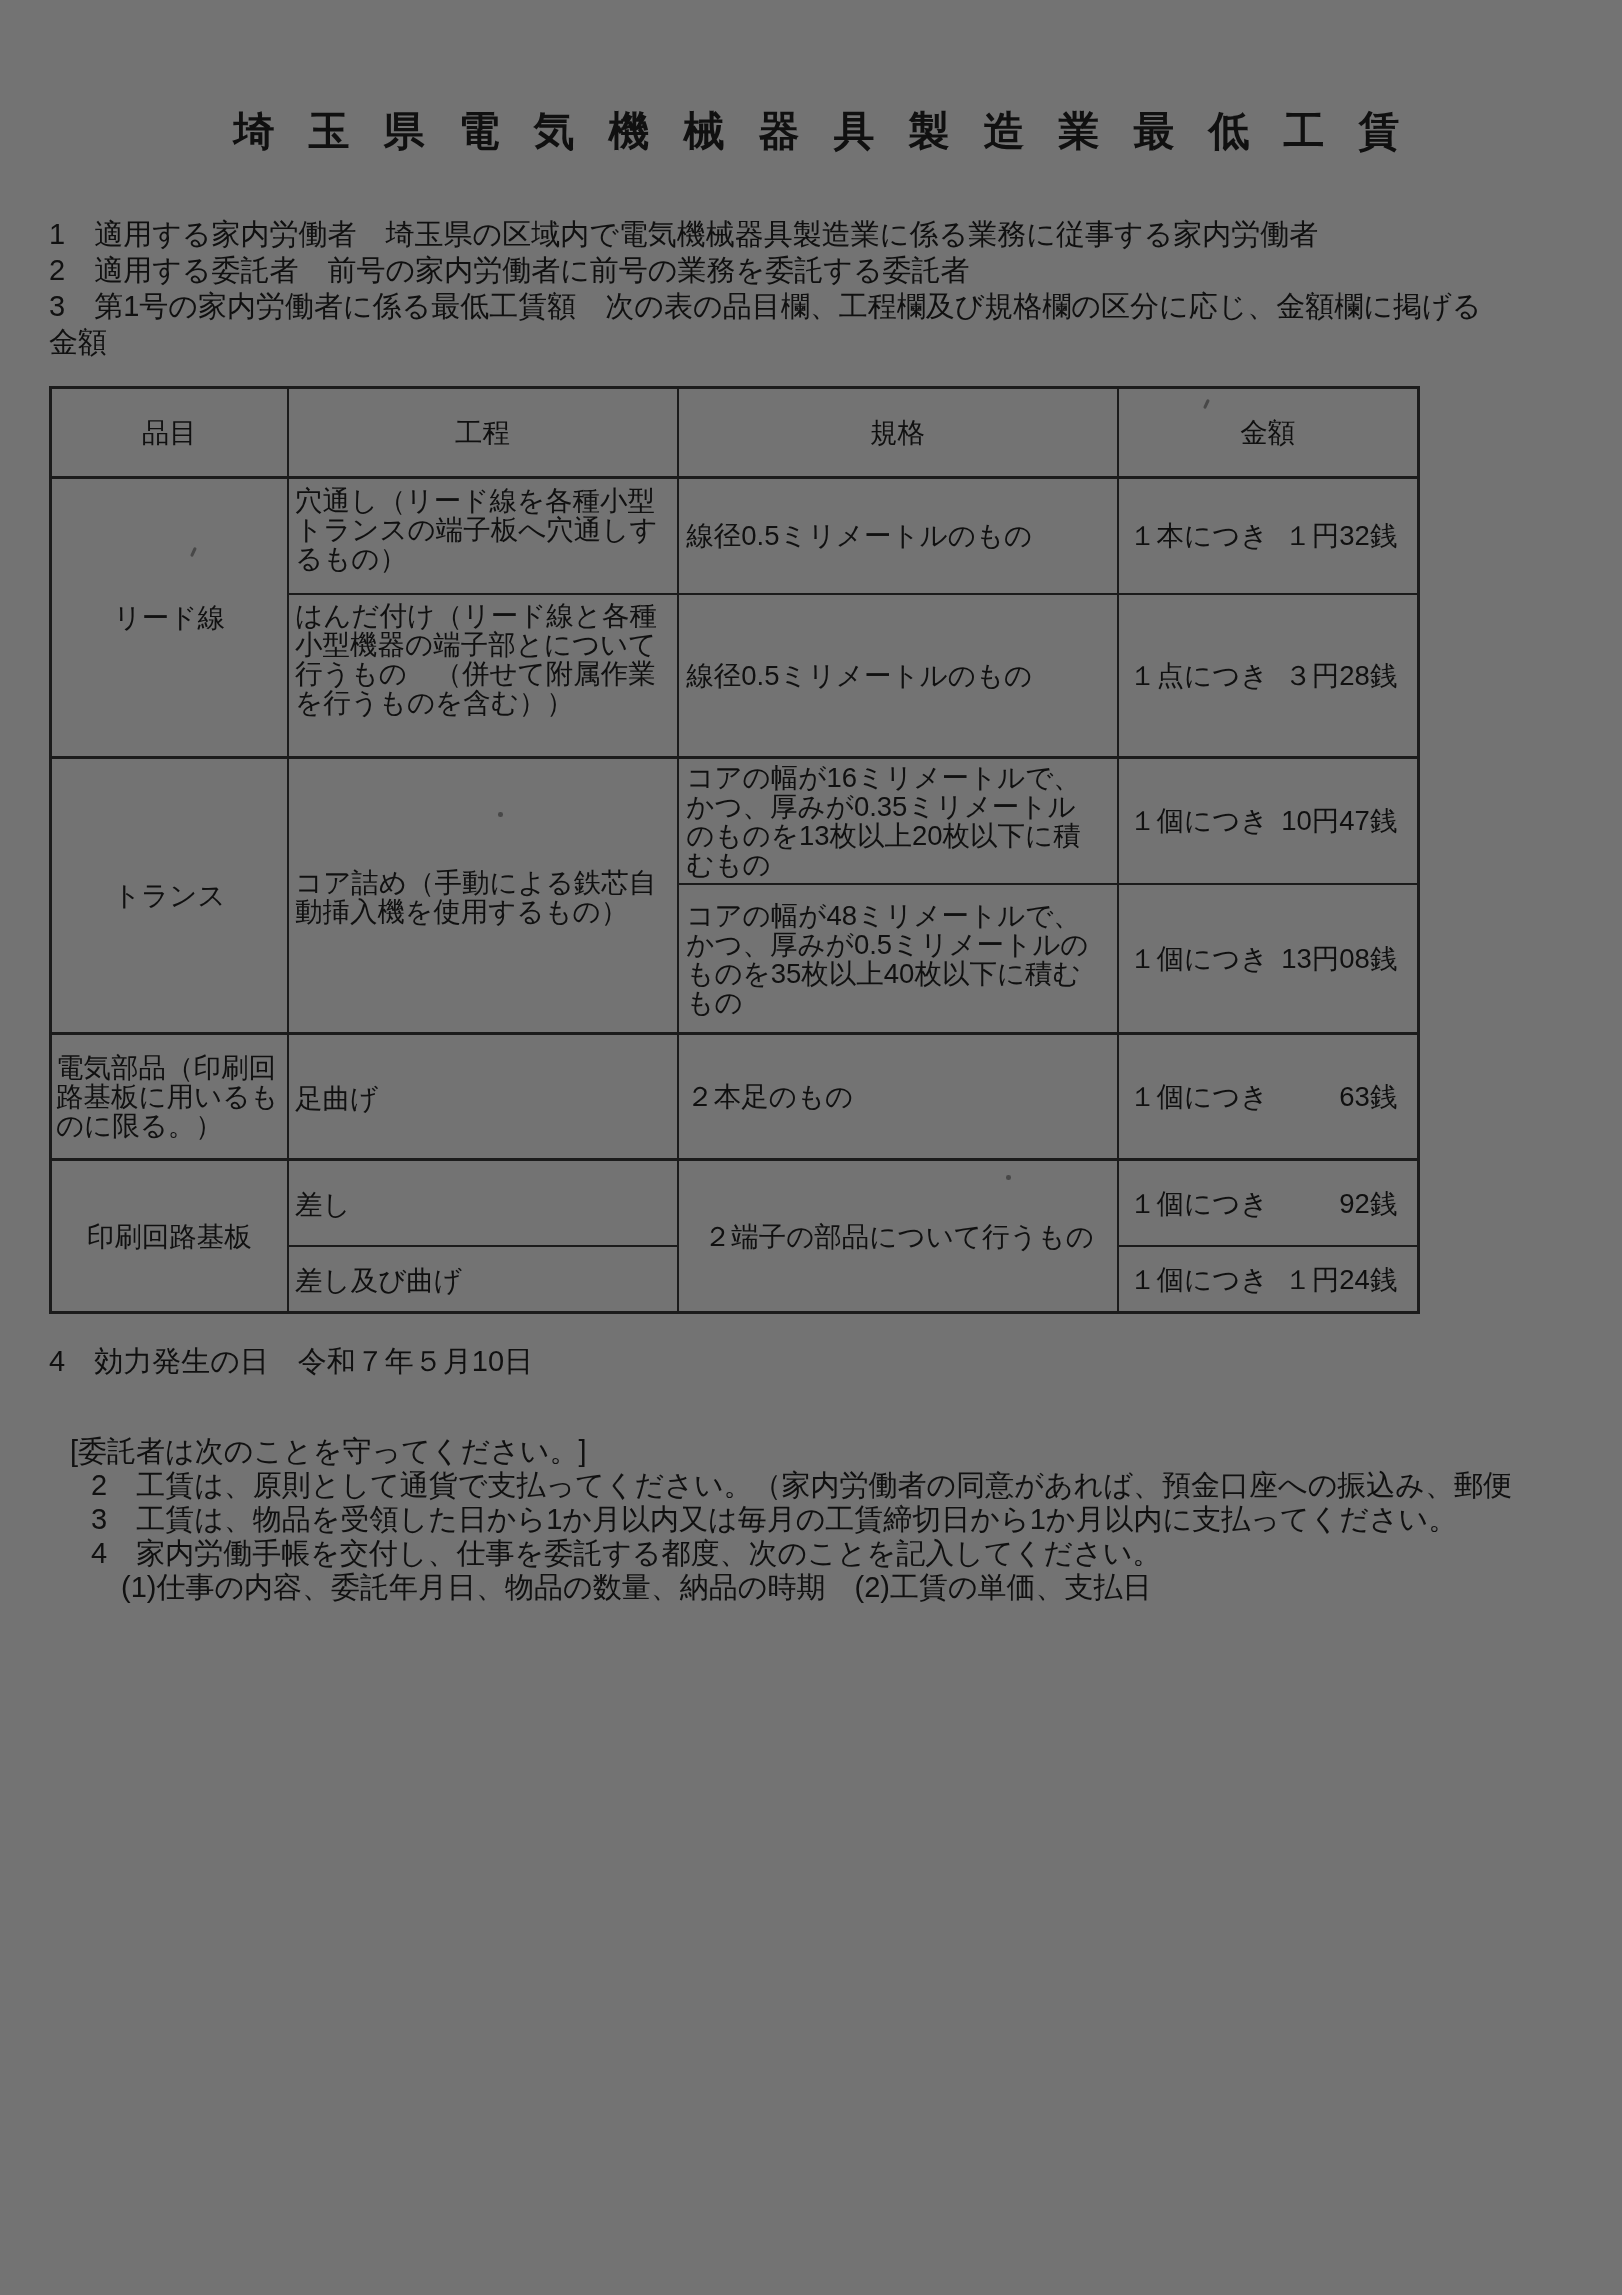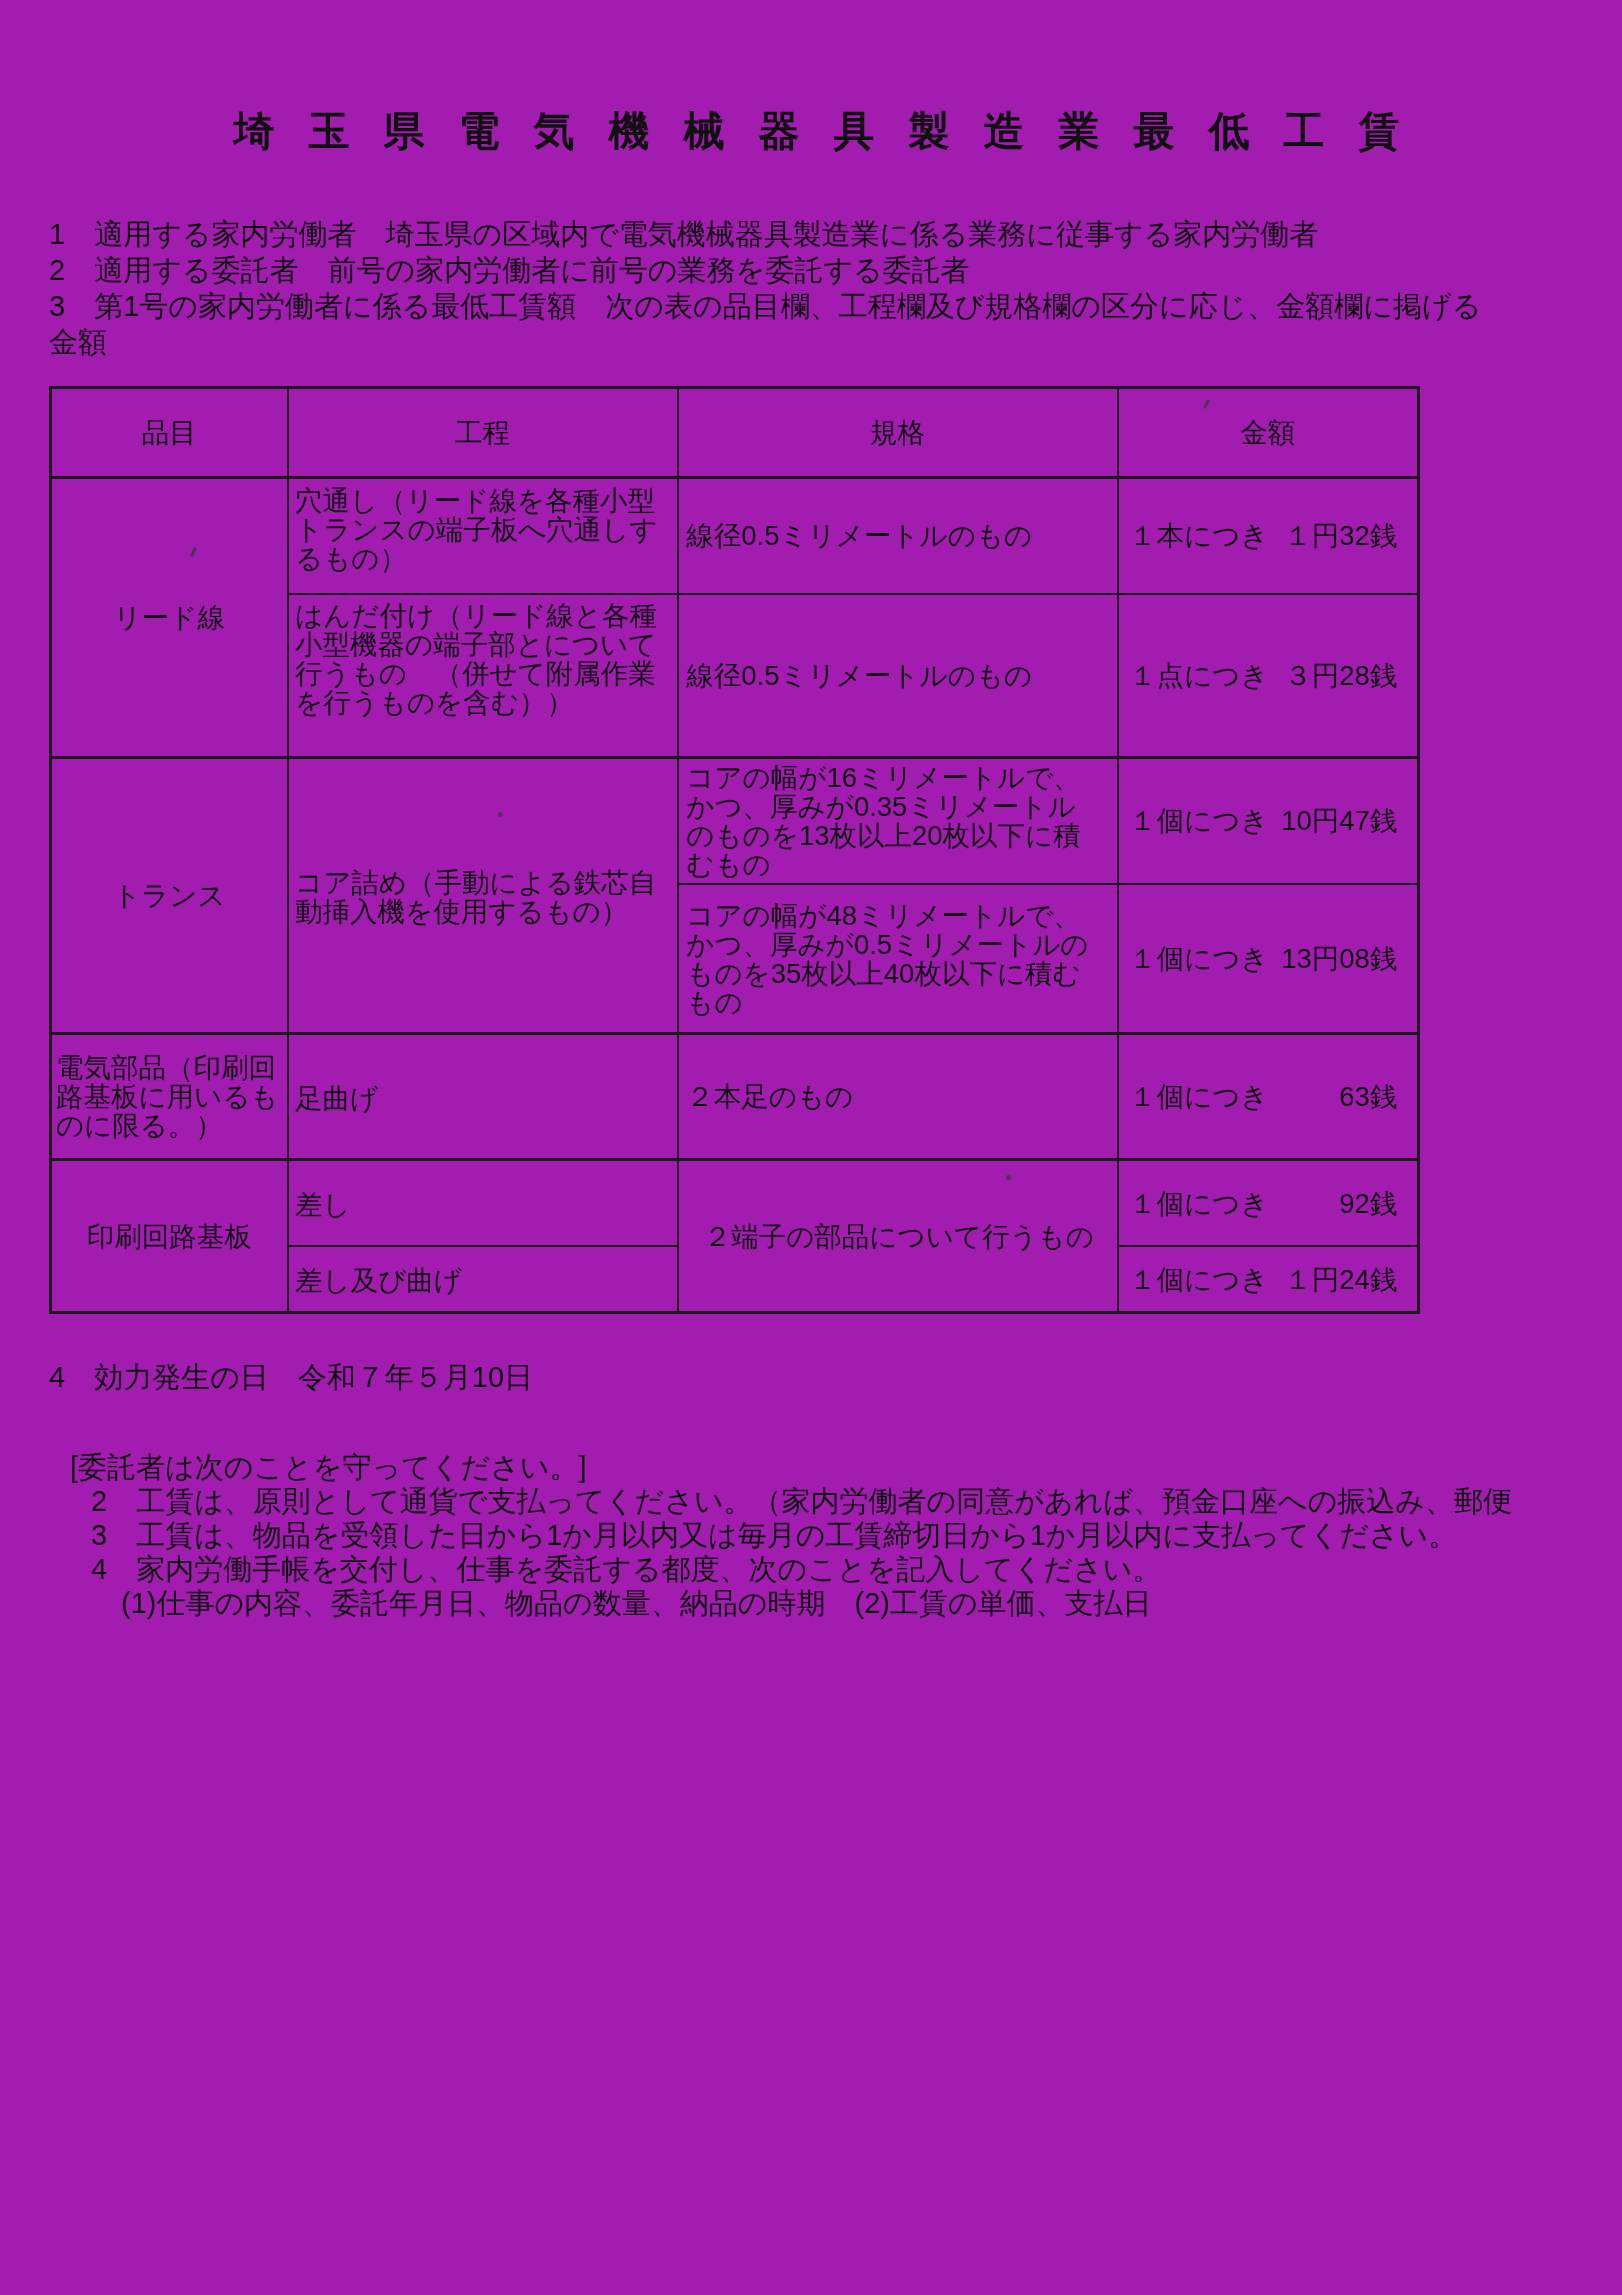--- a/index.html
+++ b/index.html
@@ -1,19 +1,19 @@
 <!DOCTYPE html>
 <html style="font-size:10.5px"><head>
 <meta charset="utf-8">
 <style>
   html,body{margin:0;padding:0;background:#e8e8e8;}
   .doc{
     position:relative;
     width:1623px;height:2295px;
-    background:#a21caf;
+    background:#737373;
     box-sizing:border-box;
     padding:111px 39px 0 49px;
     color:#101010;
     font-family:"Liberation Sans","DejaVu Sans",sans-serif;
     overflow:hidden;
   }
   .title{
     margin:0;
     font-size:41px;
     font-weight:bold;
@@ -53,21 +53,21 @@
   tr.r7{height:67px;}
   tr.group td, tr.group th{border-top-width:3.9px;}
   td.item{text-align:center;white-space:pre-line;}
   td.item.left{text-align:left;padding:3.9px 3.9px;}
   td.proc{white-space:pre-line;vertical-align:top;padding:6.5px 5.2px 3.9px 6.5px;}
   td.proc.mid{vertical-align:middle;}
   td.spec{white-space:pre-line;padding:3.9px 5.2px 3.9px 7.8px;}
   td.spec.center{text-align:center;}
   td.amt{padding:0 19.6px 0 10.5px;}
   .amt-row{display:flex;justify-content:space-between;align-items:center;text-align:right;}
-  .eff{margin-top:46px;font-size:29px;line-height:34px;white-space:pre;}
+  .eff{margin-top:30px;font-size:29px;line-height:34px;white-space:pre;}
   .notes{margin-top:56px;font-size:29px;line-height:34px;}
   .notes .n{white-space:pre;}
   .ind-a{padding-left:21px;}
   .ind-b{padding-left:42px;}
   .ind-c{padding-left:72px;}
   
   .speck{position:absolute;background:#3a3a3a;opacity:.75;}
   .speck.tick{width:3.3px;height:9.8px;border-radius:2px;transform:rotate(25deg);}
   .speck.dot{width:4.6px;height:4.6px;border-radius:50%;}
   .sp1{left:192px;top:547px;}

